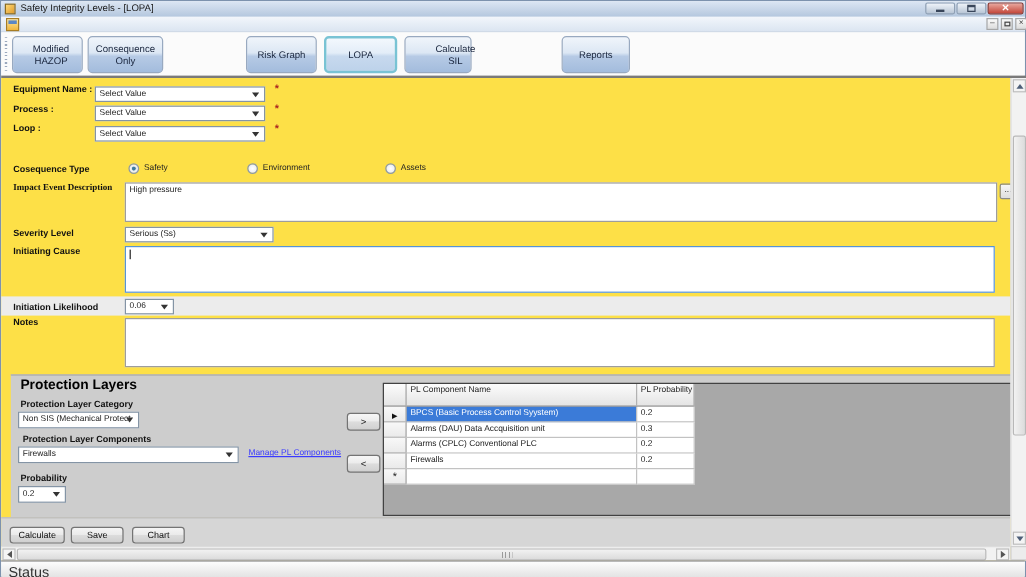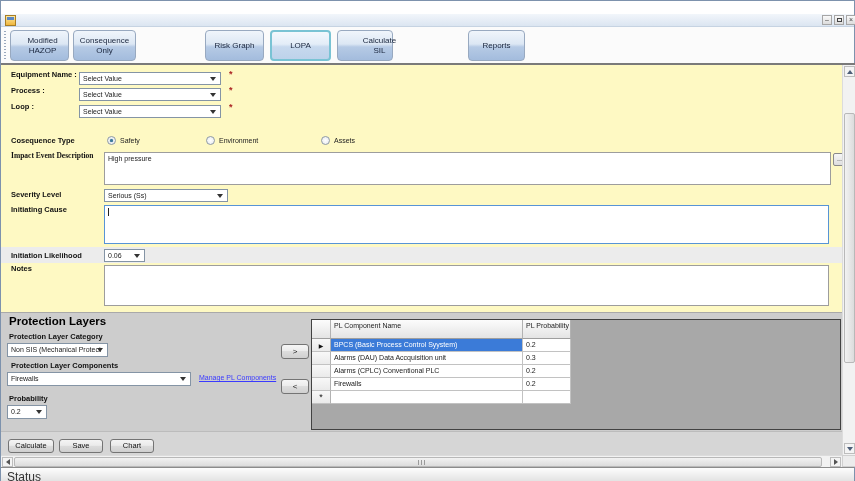--- a/index.html
+++ b/index.html
@@ -37,41 +37,41 @@
   .grip { position:absolute; left:3px; top:4px; width:2px; height:28px;
     background:repeating-linear-gradient(#9aa8bd 0 1px, transparent 1px 3px); }
   .tool-btn { position:absolute; top:3px; height:31px; border:1px solid #98a9c0; border-radius:4px;
     background:linear-gradient(#f0f5fb,#dce7f4 45%,#b6cae5 55%,#a3bcdd);
     color:#18243c; font-size:8px; line-height:10px; display:flex; align-items:center; justify-content:center;
     text-align:center; padding:0 4px; cursor:default; }
   .tool-btn.active { border:2px solid #79c3d4; background:linear-gradient(#f3f8fd,#e3edf8 45%,#c7d9ee 55%,#bdd2ea); }
   .tool-sep { position:absolute; left:0; top:62px; width:855px; height:2px; background:#7a7a7a; }
 
   
-  .form-panel { position:absolute; left:0; top:64px; width:855px; height:402px; background:#fef9c3; }
+  .form-panel { position:absolute; left:0; top:64px; width:855px; height:402px; background:#fde047; }
   .flabel { position:absolute; font-size:7.5px; font-weight:bold; color:#111; }
   .req { position:absolute; color:#aa2222; font-size:9px; font-weight:bold; }
   .combo { position:absolute; background:#fff; border:1px solid #8494a5; font-size:7px; color:#222;
     padding:2px 14px 0 3px; overflow:hidden; white-space:nowrap; }
   .combo .arr { position:absolute; right:4px; top:4px; width:0; height:0;
     border-left:3px solid transparent; border-right:3px solid transparent; border-top:4px solid #333; }
   .radio { position:absolute; width:9px; height:9px; border-radius:50%; border:1px solid #8e9aa5;
     background:radial-gradient(#fff,#e4e8ec); }
   .radio.sel::after { content:""; position:absolute; left:2px; top:2px; width:3px; height:3px;
     border-radius:50%; background:#3b7a9e; box-shadow:0 0 1px #2d5f7d; }
   .rlabel { position:absolute; font-size:7px; color:#222; }
   .tarea { position:absolute; background:#fff; border:1px solid #9d9d9d; font-size:7px; color:#222; padding:2px 3px; }
   .tarea.focused { border:1px solid #5794d6; }
   .caret { position:absolute; left:3px; top:2px; width:1px; height:8px; background:#222; }
   .band { position:absolute; left:0; top:182px; width:841px; height:16px; background:#ececec; }
   .browse-btn { position:absolute; left:832px; top:88px; width:14px; height:13px; border:1px solid #8a8a8a;
     border-radius:2px; background:linear-gradient(#f6f6f6,#dedede); font-size:7px; line-height:9px; text-align:center; color:#333; }
 
   
-  .pl-panel { position:absolute; left:0; top:247px; width:841px; height:119px; background:#cdcdcd; border-top:1px solid #a9a9a9; }
+  .pl-panel { position:absolute; left:8px; top:247px; width:841px; height:119px; background:#cdcdcd; border-top:1px solid #a9a9a9; }
   .pl-heading { position:absolute; left:8px; top:2px; font-size:11.5px; font-weight:bold; color:#000; }
   .pl-label { position:absolute; font-size:7.5px; font-weight:bold; color:#111; }
   .link { position:absolute; font-size:7px; color:#3a3aff; text-decoration:underline; }
   .sm-btn { position:absolute; width:28px; height:15px; border:1px solid #747474; border-radius:3px;
     background:linear-gradient(#f6f6f6,#ececec 45%,#dddddd 50%,#d0d0d0); font-size:8px; line-height:13px; text-align:center; color:#222; }
 
   .grid { position:absolute; left:310px; top:6px; width:530px; height:111px; background:#a8a8a8; border:1px solid #424242; }
   .grow { display:flex; }
   .gcell { border-right:1px solid #c2c2c2; border-bottom:1px solid #c2c2c2; background:#fff;
     font-size:7px; color:#222; padding:2px 0 0 3px; overflow:hidden; white-space:nowrap; }
@@ -115,20 +115,33 @@
   
   .statusbar { position:absolute; left:0; top:466px; width:853px; height:14px;
     background:linear-gradient(#fdfdfd,#e3e3e3); border-top:1px solid #8b8b8b; }
   .status-text { position:absolute; left:6px; top:2px; font-size:12px; color:#333; }
 </style>
 </head>
 <body>
 
 <div class="window">
 
+  <div class="titlebar">
+    <span class="title-icon"></span>
+    <span class="title-text">Safety Integrity Levels - [LOPA]</span>
+    <span class="cap-btn cap-min">
+        <span class="glyph-min"></span>
+      </span>
+    <span class="cap-btn cap-max">
+        <span class="glyph-max"></span>
+      </span>
+    <span class="cap-btn cap-close">
+        <span class="glyph-x">✕</span>
+      </span>
+  </div>
 
   <div class="menustrip">
     <span class="menu-icon">
         <i></i>
       </span>
     <span class="mdi-btn mdi-min">–</span>
     <span class="mdi-btn mdi-restore">
         <span class="glyph-restore"></span>
       </span>
     <span class="mdi-btn mdi-close">×</span>

